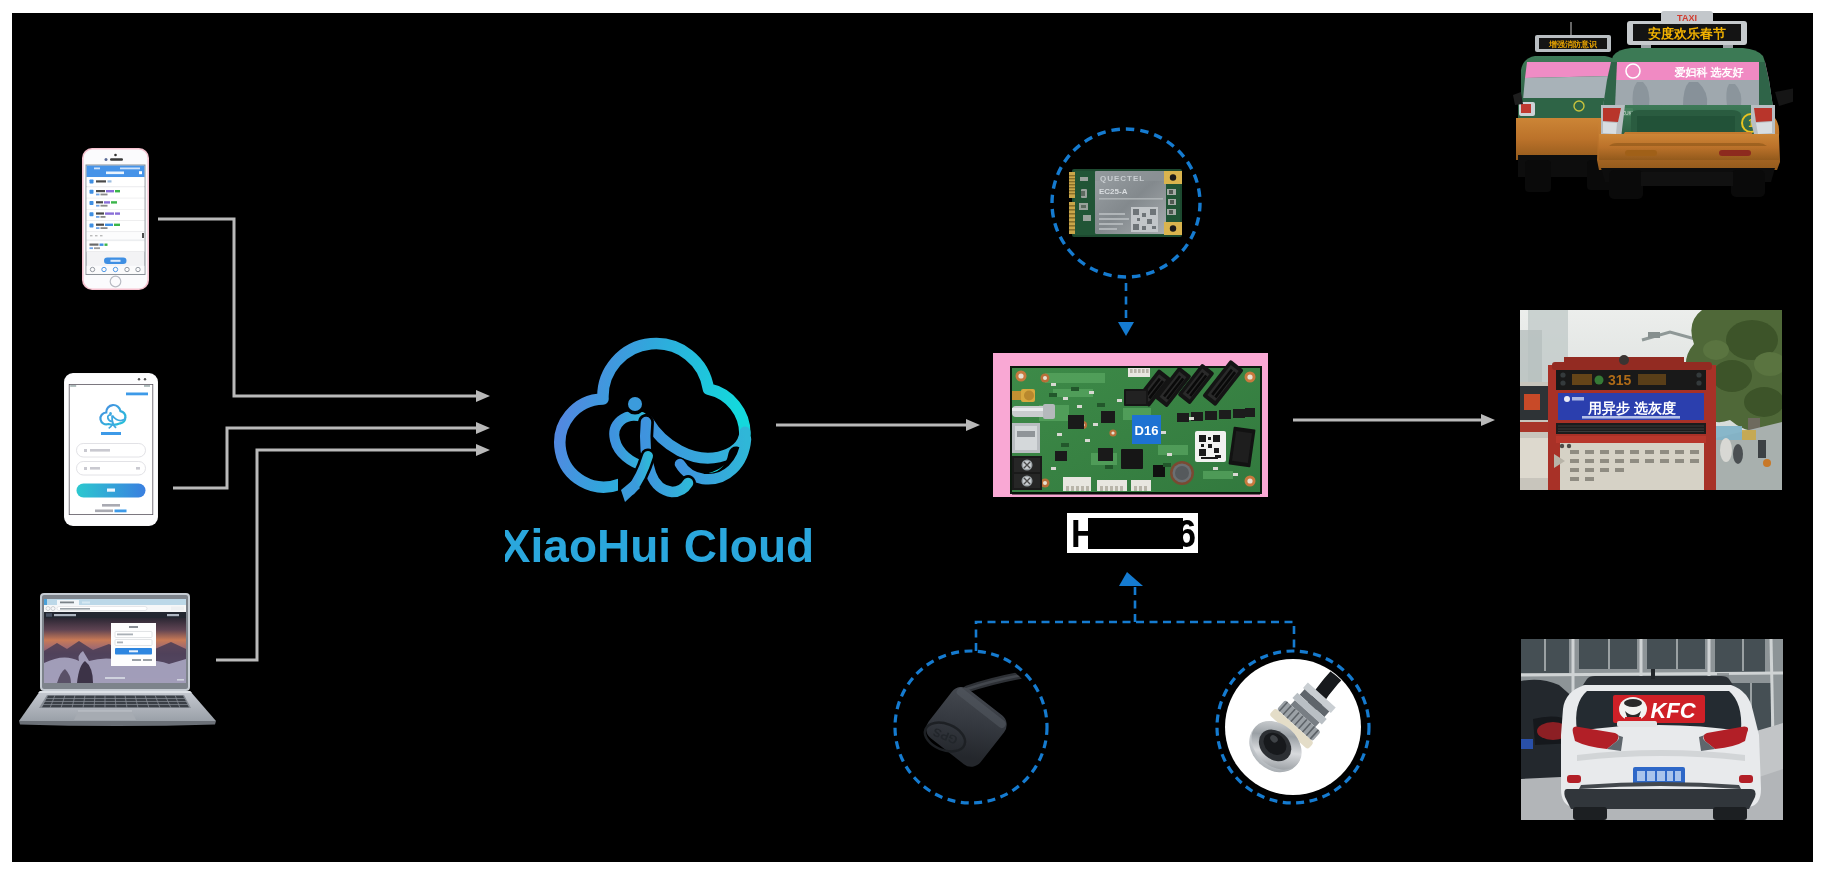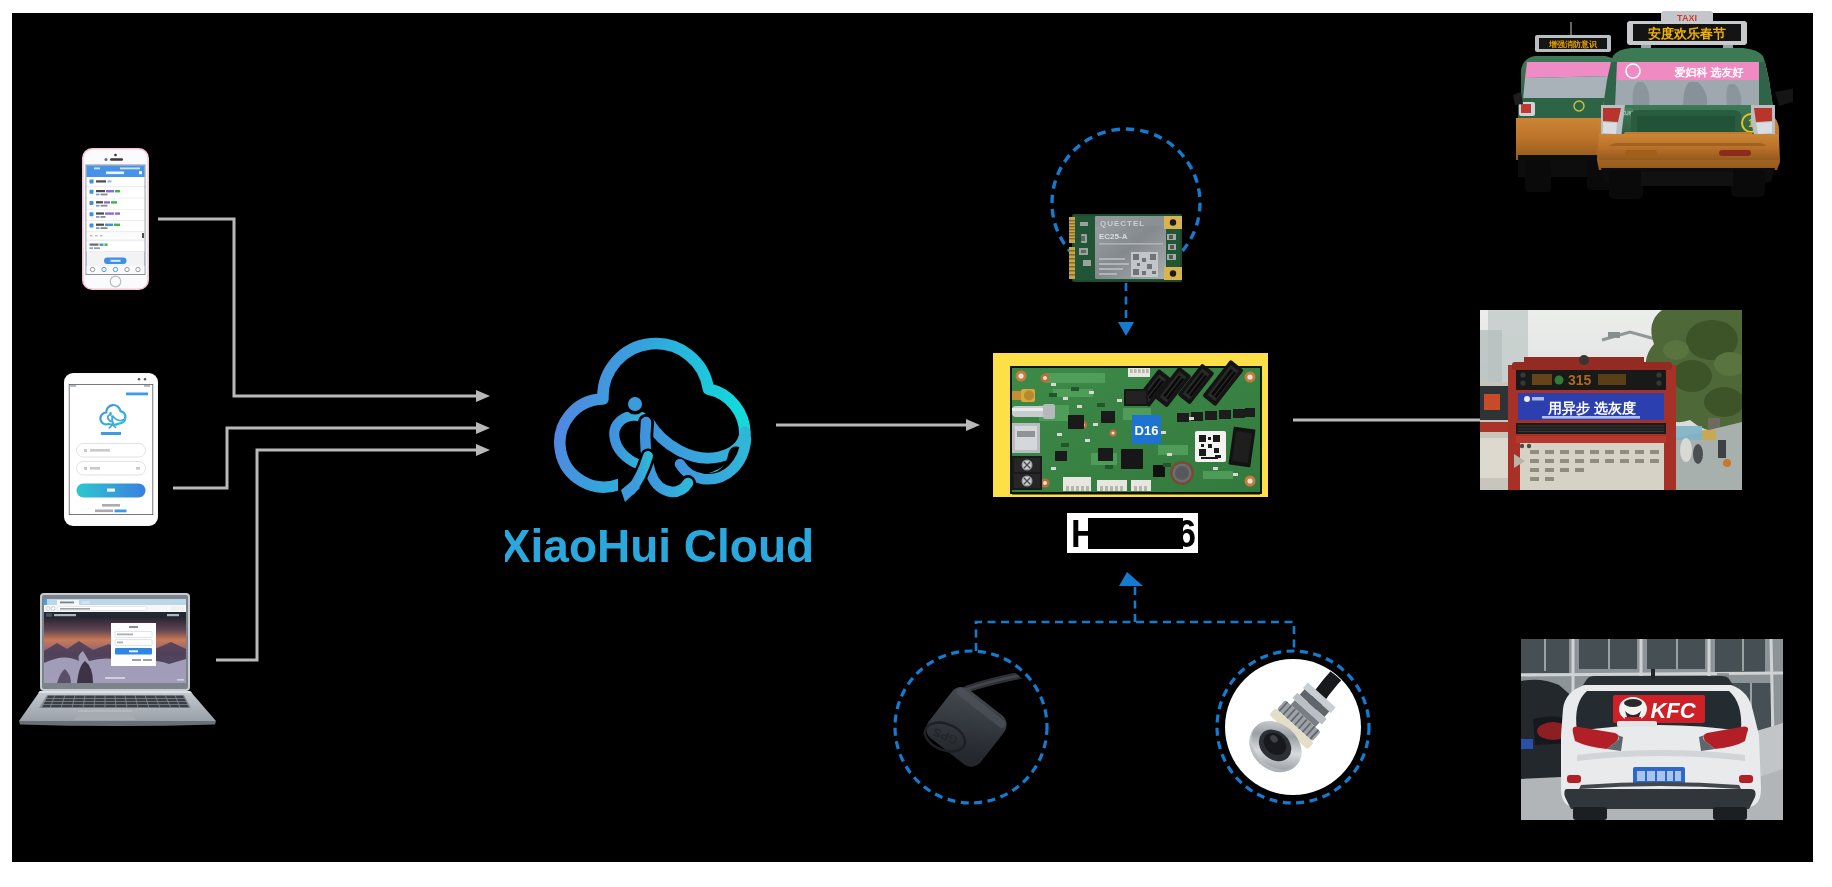--- a/index.html
+++ b/index.html
@@ -310,21 +310,21 @@
 
     <path d="M 128,144 L 135,152 L 120,166 L 116,154 Z" fill="#3b9bdc" stroke="none"></path>
 
     <circle cx="130" cy="68" r="10.5" fill="#000" stroke="none"></circle>
     <circle cx="130" cy="68" r="7" fill="#3b9bdc" stroke="none"></circle>
   </g>
   <text x="152" y="226" text-anchor="middle" font-family="Liberation Sans, sans-serif" font-weight="bold" font-size="46" fill="#2aa7dd" letter-spacing="0">XiaoHui Cloud</text>
 </svg>
 </div>
 
-<div id="pcbcard" class="abs" style="left:993px;top:353px;width:275px;height:144px;background:#fde047;">
+<div id="pcbcard" class="abs" style="left:993px;top:353px;width:275px;height:144px;background:#f9a8d4;">
 <svg width="275" height="144" viewBox="0 0 275 144">
   <defs>
     <linearGradient id="pcbg" x1="0" y1="0" x2="1" y2="1">
       <stop offset="0" stop-color="#3d8a48"></stop>
           <stop offset="0.5" stop-color="#388243"></stop>
           <stop offset="1" stop-color="#32793e"></stop>
     </linearGradient>
   </defs>
 
   <rect x="17" y="13" width="252" height="128" fill="#0c1a0e"></rect>
@@ -521,21 +521,21 @@
 
 <div id="hdlabel" class="abs" style="left:1067px;top:513px;width:131px;height:40px;background:#fff;">
 <svg width="131" height="40" viewBox="0 0 131 40">
   <g transform="scale(1,1.14)">
     <text x="4" y="30" font-family="Liberation Sans, sans-serif" font-weight="bold" font-size="34" fill="#000" textLength="125" lengthAdjust="spacingAndGlyphs">HD-D16</text>
   </g>
   <rect x="21" y="5" width="95" height="31" fill="#000"></rect>
 </svg>
 </div>
 
-<div id="ec25" class="abs" style="left:1069px;top:169px;width:113px;height:68px;margin-top:45px;">
+<div id="ec25" class="abs" style="left:1069px;top:169px;width:113px;height:68px;">
 <svg width="113" height="68" viewBox="0 0 113 68">
   <defs>
     <linearGradient id="shield" x1="0" y1="0" x2="1" y2="1">
       <stop offset="0" stop-color="#9aa0a4"></stop>
           <stop offset="0.5" stop-color="#83898d"></stop>
           <stop offset="1" stop-color="#a8adb0"></stop>
     </linearGradient>
   </defs>
   <rect x="3" y="0" width="110" height="68" rx="2" fill="#1d4a30"></rect>
   <rect x="5" y="2" width="106" height="64" fill="#215536"></rect>
@@ -794,21 +794,21 @@
     <path d="M 282,78 Q 290,80 286,90 Z" fill="#2a2a2a"></path>
 
     <path d="M 88,158 L 262,158 L 258,172 L 92,172 Z" fill="#0d0d0d"></path>
     <rect x="96" y="160" width="34" height="29" rx="5" fill="#0a0a0a"></rect>
     <rect x="218" y="160" width="34" height="27" rx="5" fill="#0a0a0a"></rect>
     <rect x="128" y="162" width="92" height="14" fill="#111"></rect>
   </g>
 </svg>
 </div>
 
-<div id="bus" class="abs" style="left:1480px;top:310px;width:293px;height:180px;">
+<div id="bus" class="abs" style="left:1520px;top:310px;width:293px;height:180px;">
 <svg width="262" height="180" viewBox="0 0 262 180">
   <defs>
     <linearGradient id="bsky" x1="0" y1="0" x2="0" y2="1">
       <stop offset="0" stop-color="#eceeec"></stop>
           <stop offset="1" stop-color="#ccd2d0"></stop>
     </linearGradient>
   </defs>
   <rect width="262" height="180" fill="url(#bsky)"></rect>
 
   <rect x="8" y="0" width="40" height="72" fill="#c2cac9" opacity="0.8"></rect>

